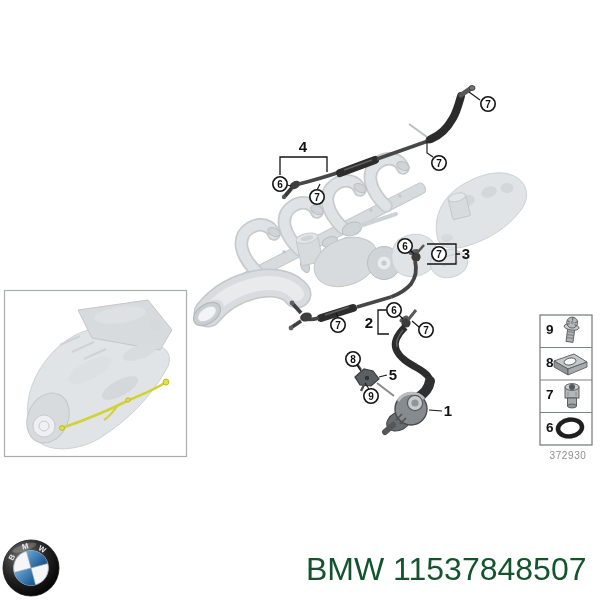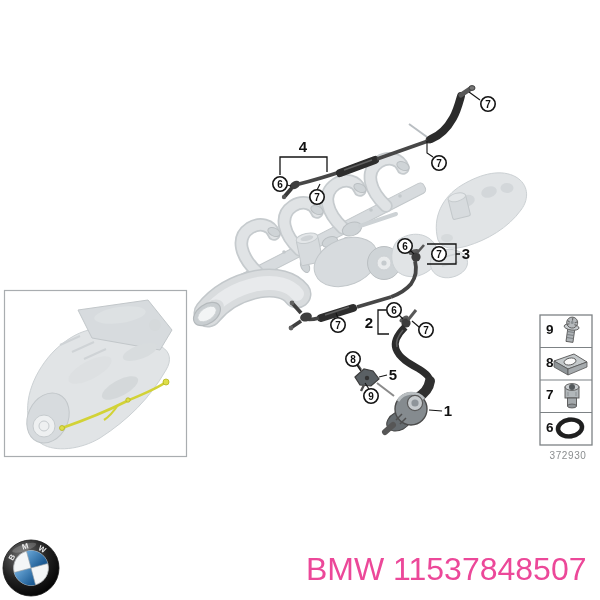--- a/index.html
+++ b/index.html
@@ -11,21 +11,21 @@
   .gl{font:bold 15px "Liberation Sans",sans-serif;fill:#111;text-anchor:middle;}
   .ln{font:bold 13.5px "Liberation Sans",sans-serif;fill:#111;}
   .dn{font:10px "Liberation Sans",sans-serif;fill:#8a8d8f;letter-spacing:.6px;text-anchor:middle;}
   .cc{fill:#fff;stroke:#141414;stroke-width:1.6;}
   .ld{stroke:#141414;stroke-width:1.1;fill:none;}
   .br{stroke:#141414;stroke-width:1.3;fill:none;}
   .f1{fill:#e1e4e6;stroke:#ccd1d4;stroke-width:1;}
   .f2{fill:#d7dbde;stroke:#c2c7ca;stroke-width:1;}
   .f3{fill:#cfd4d7;stroke:#babfc2;stroke-width:1;}
   .footer-text{position:absolute;left:306px;top:553px;font-size:32px;line-height:1;
-               color:#ec4899;white-space:nowrap;}
+               color:#14532d;white-space:nowrap;}
   .logo-wrap{position:absolute;left:2px;top:539px;width:58px;height:58px;}
 </style>
 </head>
 <body>
 
 <div class="stage">
 
 <svg class="art" width="600" height="600" viewBox="0 0 600 600">
 
   <g>

